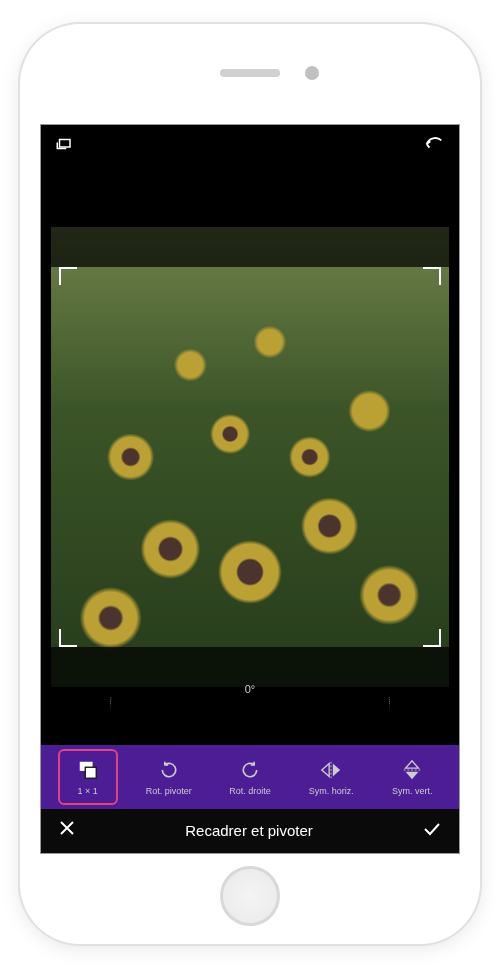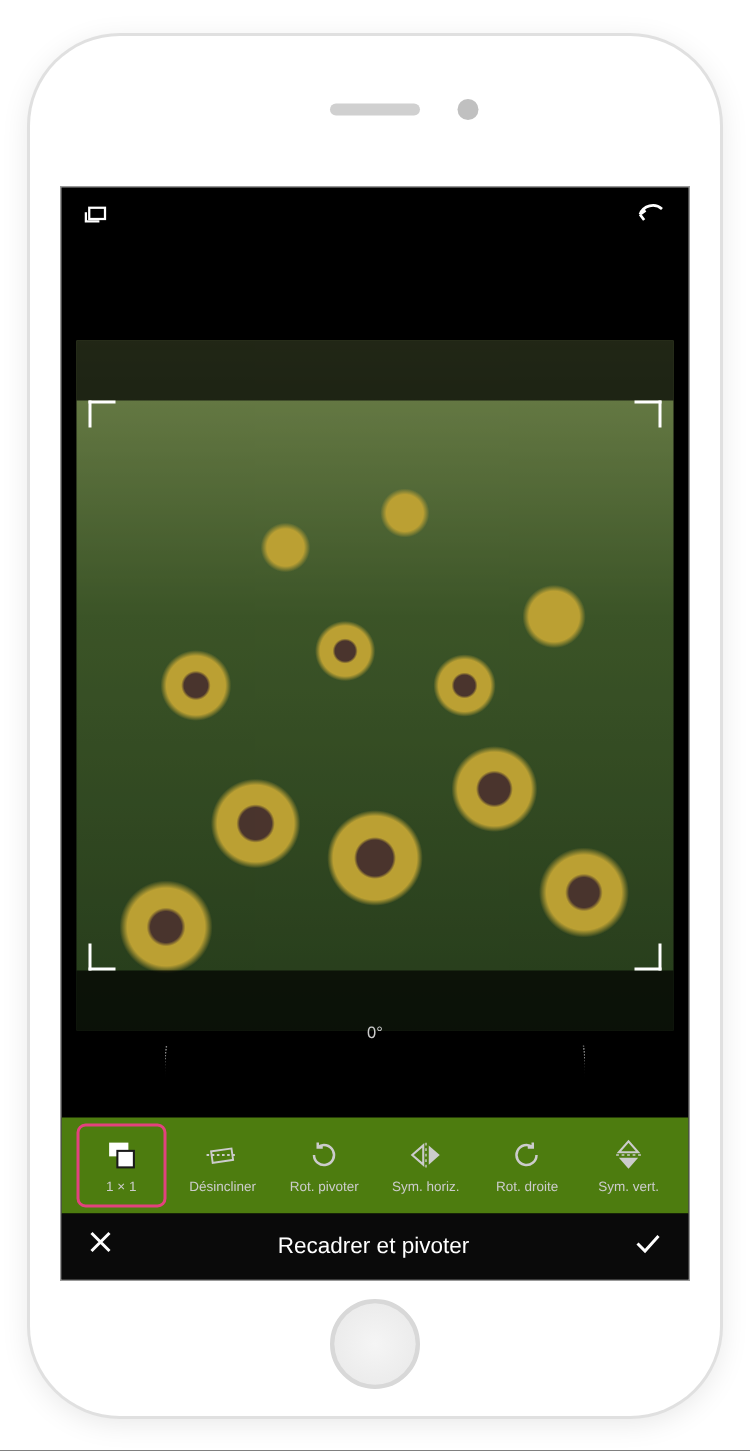--- a/index.html
+++ b/index.html
@@ -149,21 +149,21 @@
       height: 280px;
       border: 1px dotted #888;
       border-radius: 50%;
     }
     .toolbar {
       position: absolute;
       bottom: 44px;
       left: 0;
       right: 0;
       height: 64px;
-      background: #4d7c0f;
+      background: #4c1d95;
       display: flex;
       align-items: center;
       justify-content: space-around;
       padding: 0 6px;
     }
     .tool-item {
       display: flex;
       flex-direction: column;
       align-items: center;
       justify-content: center;
@@ -238,52 +238,43 @@
         <span class="tool-icon">
           <svg width="22" height="22" viewBox="0 0 24 24" fill="#fff">
               <rect x="3" y="3" width="14" height="10"></rect>
               <rect x="9" y="9" width="12" height="12" fill="#fff" stroke="#1a1a1a" stroke-width="1.5"></rect>
             </svg>
         </span>
         <span class="tool-label">1 × 1</span>
       </div>
       <div class="tool-item">
         <span class="tool-icon">
-          <svg width="24" height="18" viewBox="0 0 28 18" fill="none" stroke="#ccc" stroke-width="1.5">
-              <rect x="6" y="5" width="16" height="9" transform="rotate(-8 14 9)"></rect>
-              <path d="M2 9 L26 9" stroke-dasharray="2 2"></path>
-            </svg>
-        </span>
-        <span class="tool-label">Désincliner</span>
-      </div>
-      <div class="tool-item">
-        <span class="tool-icon">
           <svg width="20" height="20" viewBox="0 0 24 24" fill="none" stroke="#ccc" stroke-width="2">
               <path d="M4 12a8 8 0 1 0 3-6.2 M7 2v4h4"></path>
             </svg>
         </span>
         <span class="tool-label">Rot. pivoter</span>
+      </div>
+      <div class="tool-item">
+        <span class="tool-icon">
+          <svg width="20" height="20" viewBox="0 0 24 24" fill="none" stroke="#ccc" stroke-width="2">
+              <path d="M20 12a8 8 0 1 1-3-6.2 M17 2v4h-4"></path>
+            </svg>
+        </span>
+        <span class="tool-label">Rot. droite</span>
       </div>
       <div class="tool-item">
         <span class="tool-icon">
           <svg width="22" height="18" viewBox="0 0 24 18" fill="#ccc">
               <path d="M10 2 L10 16 L2 9 Z" fill="none" stroke="#ccc" stroke-width="1.5"></path>
               <path d="M14 2 L14 16 L22 9 Z"></path>
               <line x1="12" y1="0" x2="12" y2="18" stroke="#ccc" stroke-width="1" stroke-dasharray="2 2"></line>
             </svg>
         </span>
         <span class="tool-label">Sym. horiz.</span>
-      </div>
-      <div class="tool-item">
-        <span class="tool-icon">
-          <svg width="20" height="20" viewBox="0 0 24 24" fill="none" stroke="#ccc" stroke-width="2">
-              <path d="M20 12a8 8 0 1 1-3-6.2 M17 2v4h-4"></path>
-            </svg>
-        </span>
-        <span class="tool-label">Rot. droite</span>
       </div>
       <div class="tool-item">
         <span class="tool-icon">
           <svg width="18" height="22" viewBox="0 0 18 24" fill="#ccc">
               <path d="M2 10 L16 10 L9 2 Z" fill="none" stroke="#ccc" stroke-width="1.5"></path>
               <path d="M2 14 L16 14 L9 22 Z"></path>
               <line x1="0" y1="12" x2="18" y2="12" stroke="#ccc" stroke-width="1" stroke-dasharray="2 2"></line>
             </svg>
         </span>
         <span class="tool-label">Sym. vert.</span>

